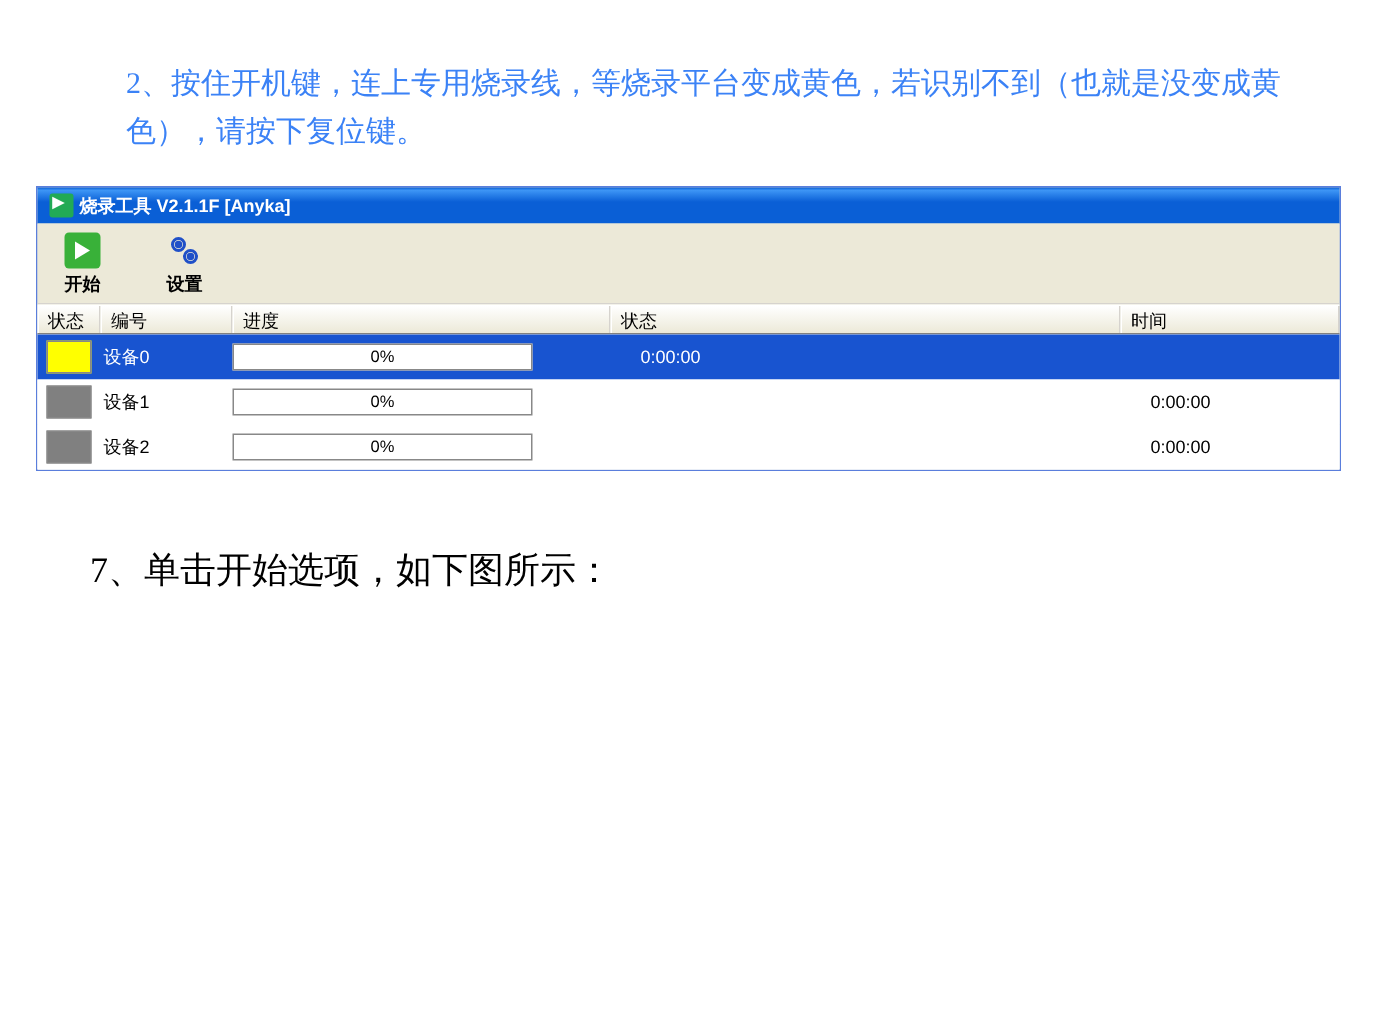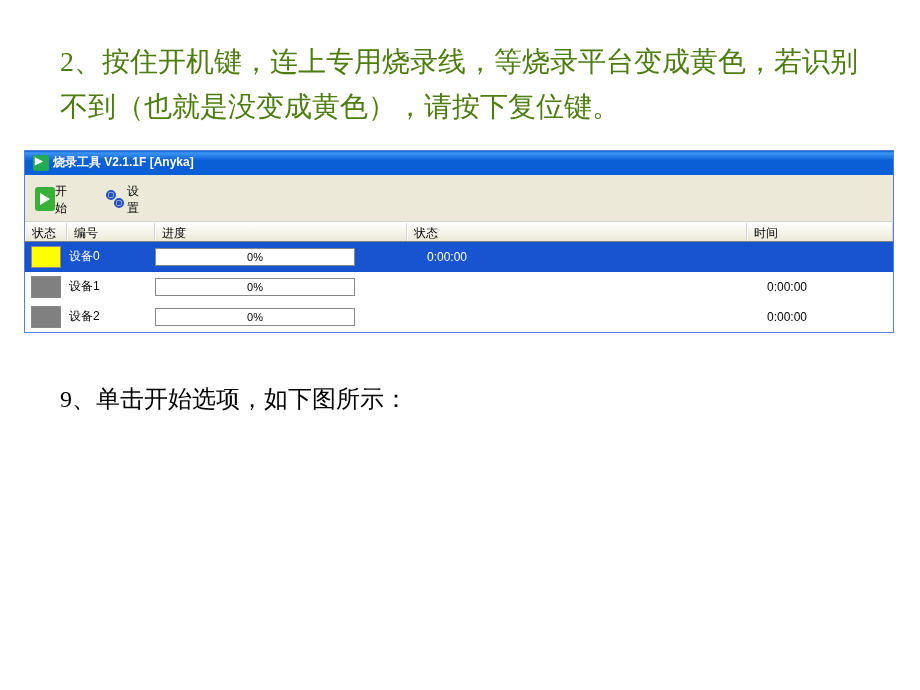--- a/index.html
+++ b/index.html
@@ -1,39 +1,39 @@
 <!DOCTYPE html>
 <html><head>
 <meta charset="utf-8">
 <style>
 * { box-sizing: border-box; margin: 0; padding: 0; }
 body { font-family: "SimSun", serif; background: #fff; width: 920px; height: 690px; }
 
-.instruction { font-size: 28px; color: #4d7c0f; padding: 40px 60px 20px 60px; line-height: 1.6; }
+.instruction { font-size: 20px; color: #3b82f6; padding: 40px 60px 20px 84px; line-height: 1.6; }
 .instruction2 { font-size: 24px; color: #000; padding: 50px 60px 20px 60px; }
 
 .app-window { border: 1px solid #5a7edc; margin: 0 26px 0 24px; background: #ece9d8; font-family: Tahoma, "SimSun", sans-serif; font-size: 12px; }
 
 .titlebar { 
   background: linear-gradient(to bottom, #0a5fd6 0%, #3d95f5 8%, #0a5fd6 40%, #0a5fd6 100%);
   color: #fff; 
   padding: 4px 8px; 
   font-weight: bold; 
   display: flex; 
   align-items: center;
   height: 24px;
 }
 .titlebar-icon { width: 16px; height: 16px; margin-right: 4px; background: #2a5; border-radius: 2px; display: inline-block; position: relative; }
 .titlebar-icon::after { content: "▶"; position: absolute; left: 2px; top: 0; font-size: 10px; color: #fff; }
 
 .menubar { background: #ece9d8; padding: 2px 6px; border-bottom: 1px solid #d6d3ce; }
 .menu-item { display: inline-block; padding: 2px 6px; cursor: pointer; }
 
 .toolbar { background: #ece9d8; padding: 6px 10px 4px 10px; display: flex; gap: 28px; border-bottom: 1px solid #d6d3ce; }
-.toolbar-btn { display: flex; flex-direction: row; align-items: center; cursor: pointer; width: 40px; }
+.toolbar-btn { display: flex; flex-direction: column; align-items: center; cursor: pointer; width: 40px; font-weight: bold; }
 .toolbar-label { font-size: 12px; margin-top: 2px; }
 
 .arrow-icon { width: 24px; height: 24px; background: #39b139; border-radius: 3px; display: flex; align-items: center; justify-content: center; }
 .arrow-icon::after { content: ""; width: 0; height: 0; border-left: 10px solid #fff; border-top: 6px solid transparent; border-bottom: 6px solid transparent; }
 
 .gear-icon { width: 24px; height: 24px; position: relative; }
 .gear-icon svg { width: 24px; height: 24px; }
 
 .header-row { display: flex; background: #ece9d8; border-top: 1px solid #fff; border-bottom: 1px solid #808080; height: 20px; }
 .header-cell { padding: 2px 6px; border-right: 1px solid #d6d3ce; border-left: 1px solid #fff; background: linear-gradient(to bottom, #fff, #ece9d8); font-size: 12px; }
@@ -123,13 +123,13 @@
       <div class="dev-num">设备2</div>
       <div class="dev-prog">
           <div class="progress-bar">0%</div>
         </div>
       <div class="dev-stat"></div>
       <div class="dev-time">0:00:00</div>
     </div>
   </div>
 </div>
 
-<div class="instruction2">9、单击开始选项，如下图所示：</div>
+<div class="instruction2">7、单击开始选项，如下图所示：</div>
 
 </body></html>

